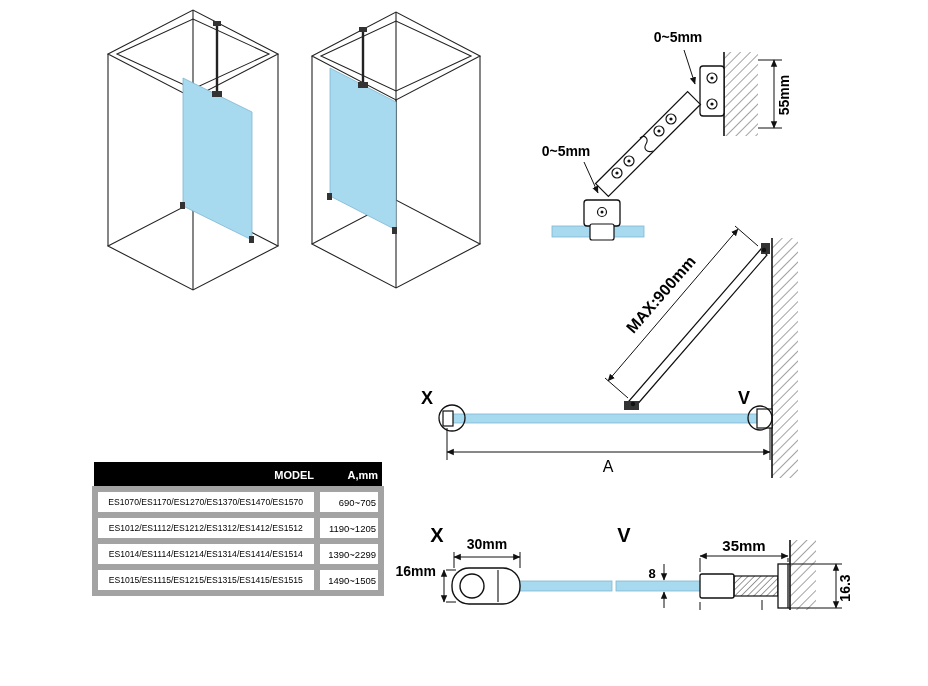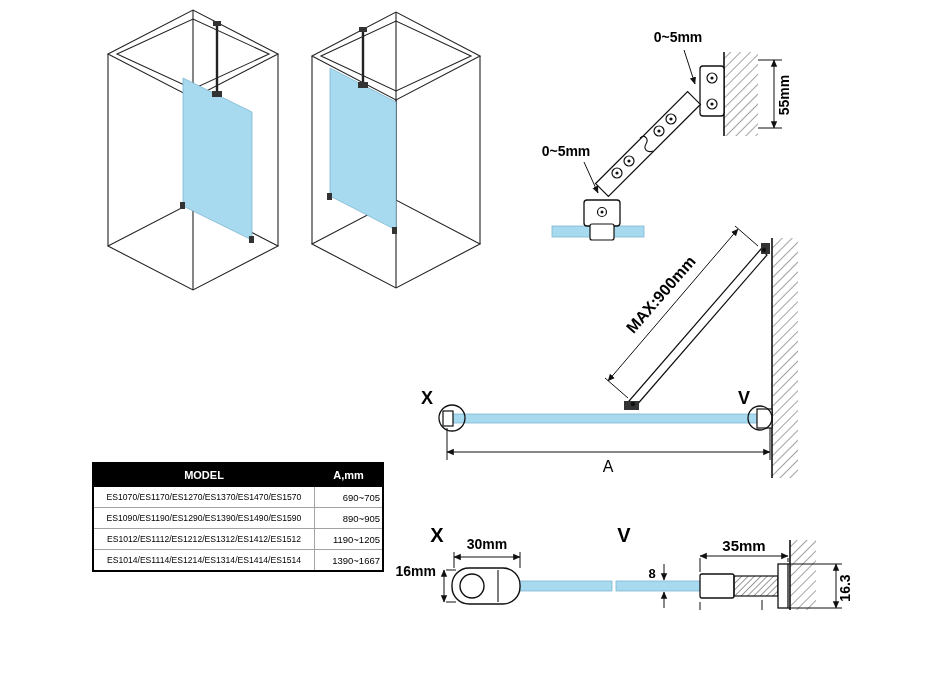--- a/index.html
+++ b/index.html
@@ -5,22 +5,22 @@
   html,body{margin:0;padding:0;background:#fff;}
   .stage{position:relative;width:928px;height:610px;background:#fff;overflow:hidden;
          font-family:"Liberation Sans",sans-serif;}
   svg{position:absolute;left:0;top:0;}
   svg text{font-family:"Liberation Sans",sans-serif;fill:#000;}
   .dim{font-weight:bold;}
   .big{font-weight:bold;font-size:20px;}
   .tablewrap{position:absolute;left:92px;top:462px;width:292px;}
   table.model{border-collapse:collapse;width:100%;border:2px solid #000;}
   table.model th{background:#000;color:#fff;font-size:11px;font-weight:bold;
-                 padding:5px 2px;border:1px solid #000;}
-  table.model td{border:1px solid #a3a3a3;font-size:8.6px;text-align:center;
+                 padding:5px 2px;border:1px solid #000;text-align:right;}
+  table.model td{border:6px solid #a3a3a3;font-size:8.6px;text-align:center;
                  padding:4.5px 2px;white-space:nowrap;color:#000;background:#fff;}
   table.model td.amm{font-size:9.5px;text-align:right;}
 </style>
 </head>
 <body>
 
 <div class="stage">
 
 <svg width="928" height="686" viewBox="0 0 928 686">
   <defs>
@@ -195,28 +195,28 @@
         <th style="width:216px">MODEL</th>
         <th>A,mm</th>
       </tr>
     </thead>
     <tbody>
       <tr>
             <td>ES1070/ES1170/ES1270/ES1370/ES1470/ES1570</td>
             <td class="amm">690~705</td>
           </tr>
       <tr>
-            <td>ES1090/ES1190/ES1290/ES1390/ES1490/ES1590</td>
-            <td class="amm">890~905</td>
-          </tr>
-      <tr>
             <td>ES1012/ES1112/ES1212/ES1312/ES1412/ES1512</td>
             <td class="amm">1190~1205</td>
           </tr>
       <tr>
             <td>ES1014/ES1114/ES1214/ES1314/ES1414/ES1514</td>
-            <td class="amm">1390~1667</td>
+            <td class="amm">1390~2299</td>
+          </tr>
+      <tr>
+            <td>ES1015/ES1115/ES1215/ES1315/ES1415/ES1515</td>
+            <td class="amm">1490~1505</td>
           </tr>
     </tbody>
   </table>
 </div>
 
 </div>
 
 </body></html>

